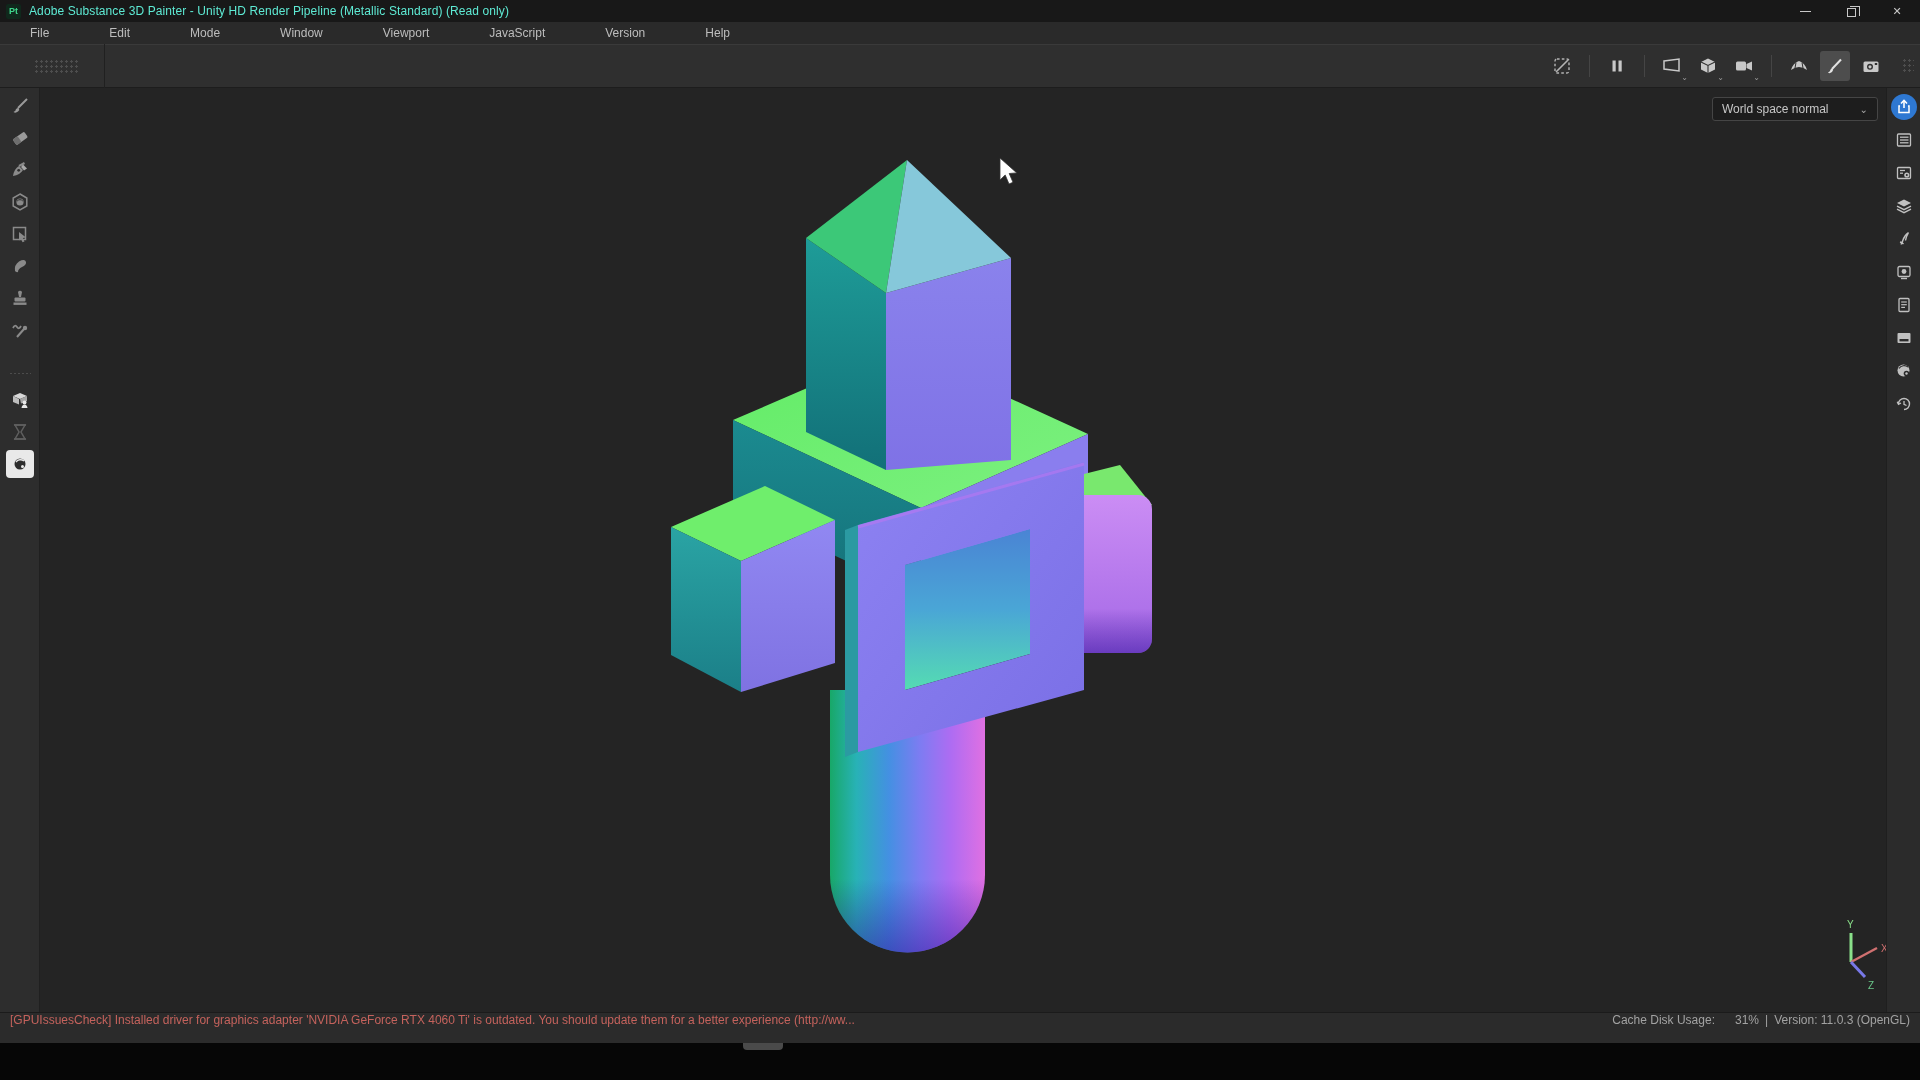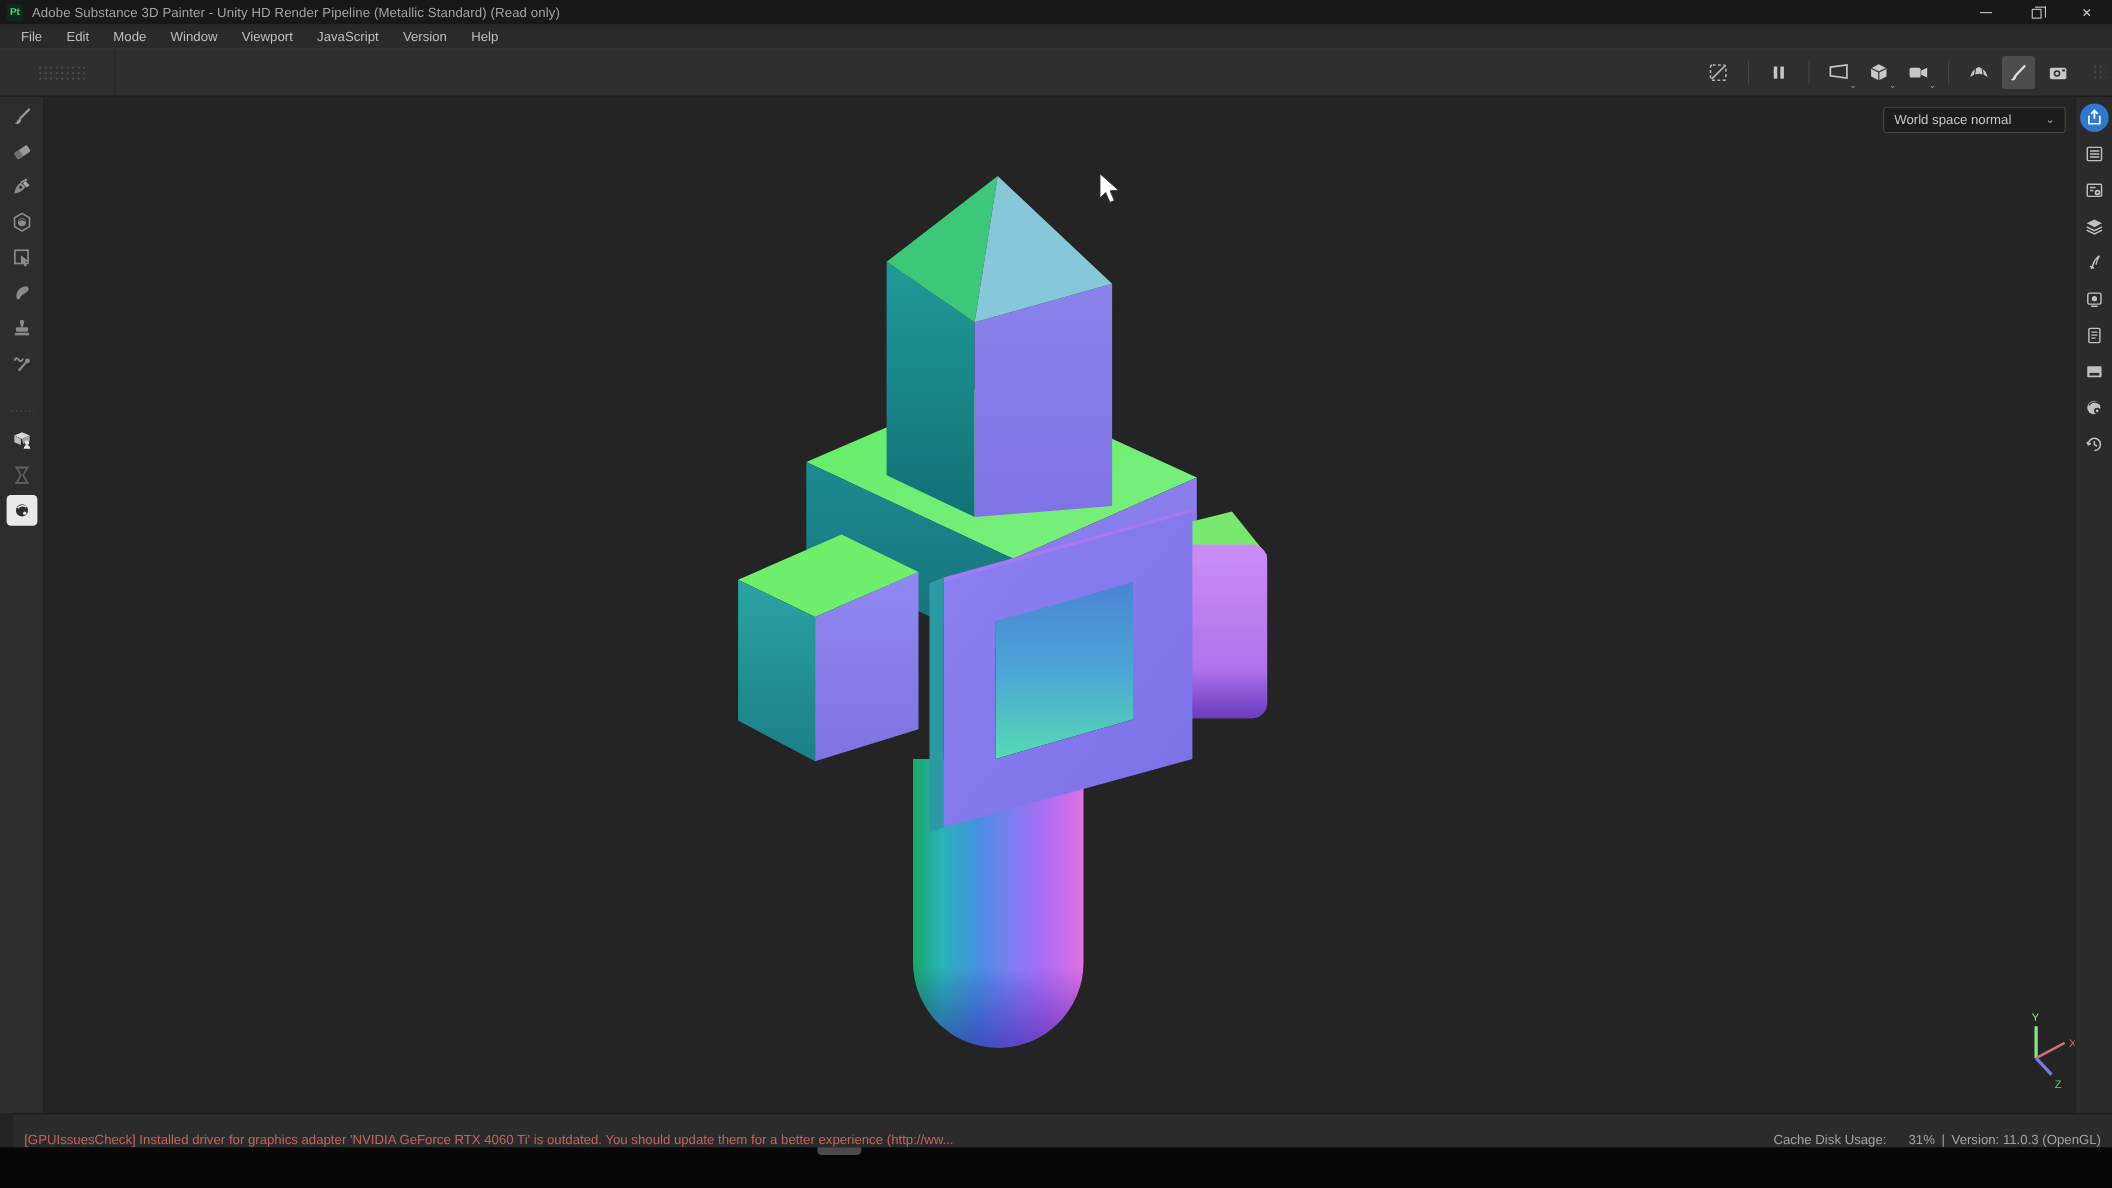--- a/index.html
+++ b/index.html
@@ -4,29 +4,29 @@
 <style>
   * { margin:0; padding:0; box-sizing:border-box; }
   html,body { width:1920px; height:1080px; overflow:hidden; background:#000;
     font-family:"Liberation Sans", sans-serif; }
   .app { width:1920px; height:1080px; display:flex; flex-direction:column; background:#242424; }
 
   
   .titlebar { height:22px; background:#181818; display:flex; align-items:center; padding-left:6px; flex:none; }
   .logo { width:15px; height:15px; background:#10281c; border-radius:2px; color:#3fd68c;
     font-size:9px; font-weight:bold; display:flex; align-items:center; justify-content:center; margin-right:8px; }
-  .title-text { color:#a3a3a3; font-size:12px; letter-spacing:.1px; }
+  .title-text { color:#5eead4; font-size:12px; letter-spacing:.1px; }
   .win-controls { margin-left:auto; display:flex; height:100%; }
   .win-btn { width:46px; height:100%; display:flex; align-items:center; justify-content:center; color:#c8c8c8; font-size:11px; }
   .min-glyph { width:11px; height:1px; background:#c8c8c8; }
   .restore-glyph { width:9px; height:9px; border:1px solid #c8c8c8; position:relative; background:#181818; margin-top:2px; }
   .restore-glyph::before { content:""; position:absolute; top:-3px; left:2px; width:9px; height:9px; border:1px solid #c8c8c8; border-bottom:none; border-left:none; }
 
   
-  .menubar { height:22px; background:#2a2a2a; display:flex; align-items:center; padding-left:8px; flex:none; }
+  .menubar { height:22px; background:#2a2a2a; display:flex; align-items:center; padding-left:19px; flex:none;gap:38px; }
   .menu-item { color:#bdbdbd; font-size:12px; padding:0 11px; line-height:22px; }
 
   
   .toolbar { height:44px; background:#2f2f2f; border-top:1px solid #3a3a3a; border-bottom:1px solid #1d1d1d;
     display:flex; align-items:center; flex:none; position:relative; }
   .grip { width:46px; height:14px; margin-left:34px;
     background:radial-gradient(circle, #4e4e4e 1px, transparent 1.2px); background-size:5px 5px; }
   .tb-divider { width:1px; height:44px; background:#202020; margin-left:24px; }
   .tb-right { margin-left:auto; display:flex; align-items:center; gap:6px; padding-right:6px; }
   .tb-btn { width:30px; height:30px; display:flex; align-items:center; justify-content:center; position:relative; border-radius:3px; }
@@ -50,22 +50,22 @@
   .channel-dd { position:absolute; top:9px; right:8px; width:166px; height:24px; background:#1d1d1d;
     border:1px solid #454545; border-radius:3px; display:flex; align-items:center; justify-content:space-between;
     padding:0 9px; color:#c6c6c6; font-size:12px; }
   .channel-dd .dd-chev { color:#a8a8a8; font-size:10px; }
 
   .right-rail { width:34px; background:#2b2b2b; border-left:1px solid #1f1f1f; display:flex; flex-direction:column; align-items:center; padding-top:6px; gap:7px; flex:none; }
   .dock-btn { width:26px; height:26px; display:flex; align-items:center; justify-content:center; border-radius:50%; }
   .dock-btn.accent { background:var(--accent, #2e78d2); }
 
   
-  .statusbar { height:31px; background:#2b2b2b; border-top:1px solid #1b1b1b; display:flex; align-items:flex-end;
-    padding:0 10px; flex:none; font-size:12px;margin-left:12px; }
+  .statusbar { height:31px; background:#2b2b2b; border-top:1px solid #1b1b1b; display:flex; align-items:flex-start;
+    padding:0 10px; flex:none; font-size:12px; }
   .warn-text { color:var(--warning, #c4625c); white-space:nowrap; overflow:hidden; }
   .status-right { margin-left:auto; color:#a2a2a2; white-space:nowrap; display:flex; gap:6px; }
   .bottomstrip { height:37px; background:#060606; flex:none; position:relative; }
   .strip-pill { position:absolute; left:743px; top:0px; width:40px; height:7px; background:#4a4a4a; border-radius:0 0 4px 4px; }
 </style>
 </head>
 <body>
 
 <div class="app">
 

